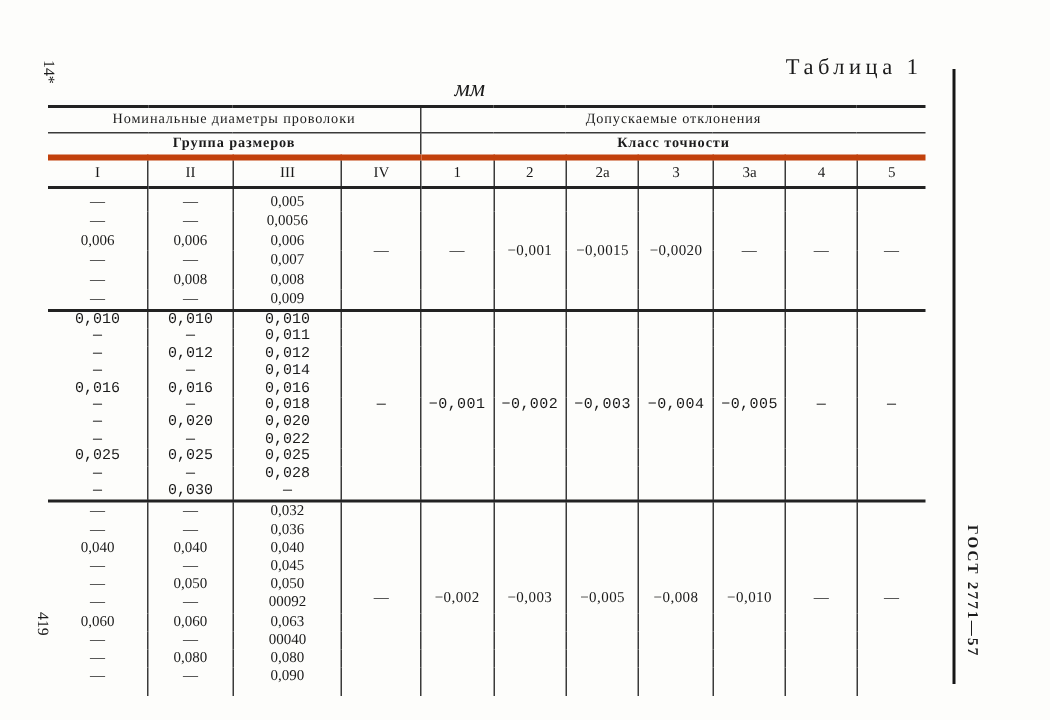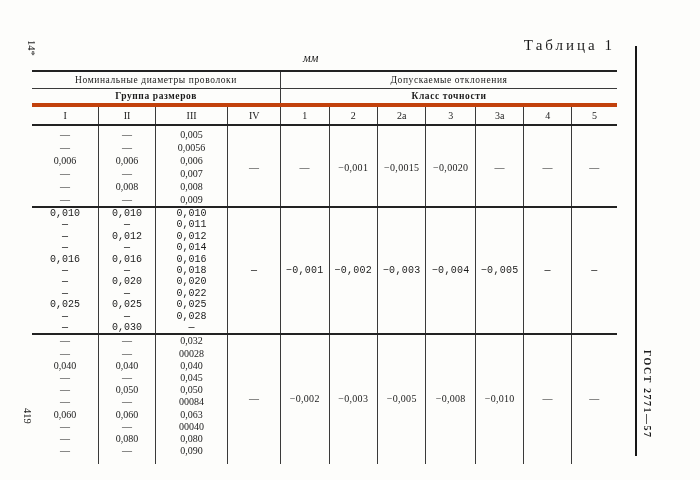--- a/index.html
+++ b/index.html
@@ -10,21 +10,21 @@
     font-family: "Liberation Serif", "DejaVu Serif", serif;
     color: #1b1b1b;
     overflow: hidden;
   }
   .caption {
     position: absolute; top: 37px; right: 85px;
     font-size: 15px; letter-spacing: 3px; white-space: nowrap;
   }
   .unit {
     position: absolute; top: 51px; left: 303px;
-    font-size: 12px; font-style: italic;
+    font-size: 16px; font-style: italic;
   }
   .vtext { position: absolute; writing-mode: vertical-rl; white-space: nowrap; }
   .sig-mark   { left: 26px; top: 40px;  font-size: 10.5px; }
   .page-num   { left: 22px; top: 408px; font-size: 10.5px; }
   .gost-desig { left: 642px; top: 350px; font-size: 10px; font-weight: bold; letter-spacing: 1.5px; }
   .right-rule {
     position: absolute; left: 635px; top: 46px;
     width: 2px; height: 410px; background: #161616;
   }
   table.gost {
@@ -217,41 +217,41 @@
           <td class="dev" rowspan="10">−0,003</td>
           <td class="dev" rowspan="10">−0,005</td>
           <td class="dev" rowspan="10">−0,008</td>
           <td class="dev" rowspan="10">−0,010</td>
           <td class="dev" rowspan="10">—</td>
           <td class="dev" rowspan="10">—</td>
         </tr>
         <tr>
           <td class="num">—</td>
           <td class="num">—</td>
-          <td class="num">00028</td>
+          <td class="num">0,036</td>
         </tr>
         <tr>
           <td class="num">0,040</td>
           <td class="num">0,040</td>
           <td class="num">0,040</td>
         </tr>
         <tr>
           <td class="num">—</td>
           <td class="num">—</td>
           <td class="num">0,045</td>
         </tr>
         <tr>
           <td class="num">—</td>
           <td class="num">0,050</td>
           <td class="num">0,050</td>
         </tr>
         <tr>
           <td class="num">—</td>
           <td class="num">—</td>
-          <td class="num">00084</td>
+          <td class="num">00092</td>
         </tr>
         <tr>
           <td class="num">0,060</td>
           <td class="num">0,060</td>
           <td class="num">0,063</td>
         </tr>
         <tr>
           <td class="num">—</td>
           <td class="num">—</td>
           <td class="num">00040</td>

